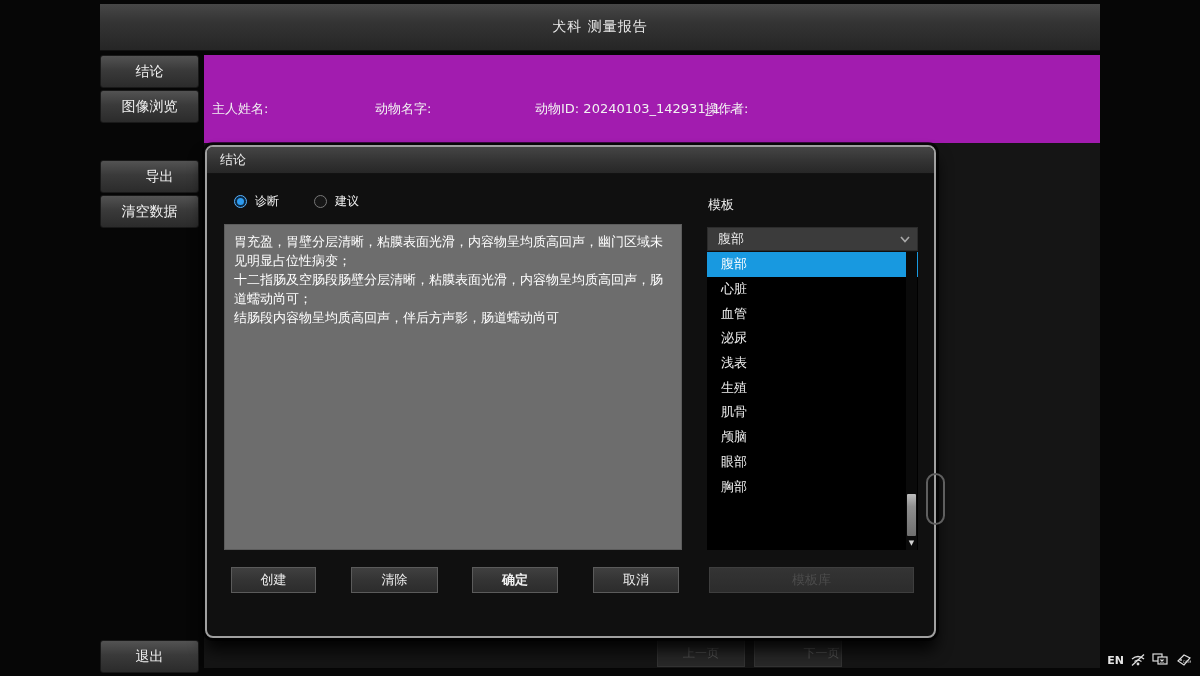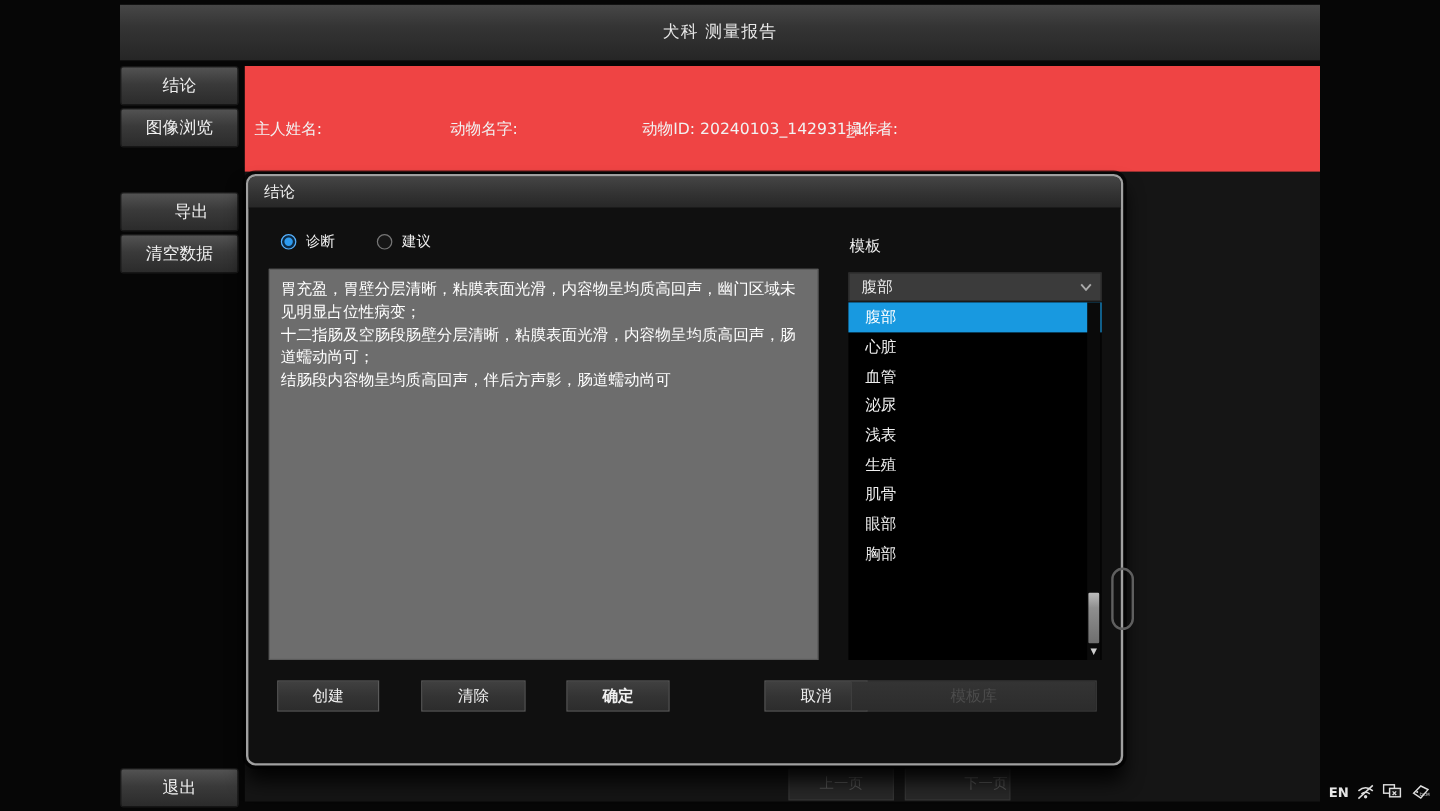--- a/index.html
+++ b/index.html
@@ -8,21 +8,21 @@
   #stage { position:absolute; width:1200px; height:676px; background:#060606; }
 
   
   .titlebar { position:absolute; left:100px; top:4px; width:1000px; height:47px;
     background:linear-gradient(180deg,#474747 0%,#343434 40%,#262626 100%);
     border-bottom:1px solid #111; display:flex; align-items:center; justify-content:center; }
   .titlebar span { color:#e9e9e9; font-size:14px; letter-spacing:1px; }
 
   
   .content-bg { position:absolute; left:204px; top:55px; width:896px; height:613px; background:#151515; }
-  .header-panel { position:absolute; left:204px; top:55px; width:896px; height:88px; background:#ef4444; }
+  .header-panel { position:absolute; left:204px; top:55px; width:896px; height:88px; background:#a21caf; }
   .hcol { position:absolute; top:8px; color:#f2f2f2; font-size:13px; line-height:18.5px; white-space:pre; }
   .hcol div { height:18.5px; }
 
   
   .side-btn { position:absolute; left:100px; width:99px; height:33px;
     background:linear-gradient(180deg,#535353 0%,#3a3a3a 45%,#2b2b2b 100%);
     border:1px solid #191919; border-radius:3px; color:#f0f0f0; font-size:14px;
     display:flex; align-items:center; justify-content:center; cursor:pointer; }
 
   
@@ -158,32 +158,33 @@
     </div>
 
     <div class="tpl-list">
       <div class="tpl-item sel">腹部</div>
       <div class="tpl-item">心脏</div>
       <div class="tpl-item">血管</div>
       <div class="tpl-item">泌尿</div>
       <div class="tpl-item">浅表</div>
       <div class="tpl-item">生殖</div>
       <div class="tpl-item">肌骨</div>
+      <div class="tpl-item">颅脑</div>
       <div class="tpl-item">眼部</div>
       <div class="tpl-item">胸部</div>
       <div class="sb-track">
         <div class="sb-thumb"></div>
         <div class="sb-down">▼</div>
       </div>
     </div>
 
     <button class="dlg-btn" style="left:24px; width:85px;">创建</button>
     <button class="dlg-btn" style="left:144px; width:87px;">清除</button>
     <button class="dlg-btn" style="left:265px; width:86px;font-weight:bold;">确定</button>
-    <button class="dlg-btn" style="left:386px; width:86px;margin-left:44px;">取消</button>
+    <button class="dlg-btn" style="left:386px; width:86px;">取消</button>
     <button class="dlg-btn disabled" style="left:502px; width:205px;">模板库</button>
   </div>
 
   <div class="drawer-handle"></div>
 
   <div class="statusbar">
     <span class="lang">EN</span>
     <span>
       <svg width="16" height="14" viewBox="0 0 16 14">
         <path d="M2 6 Q8 1 14 6" fill="none" stroke="#ddd" stroke-width="1.3"></path>

